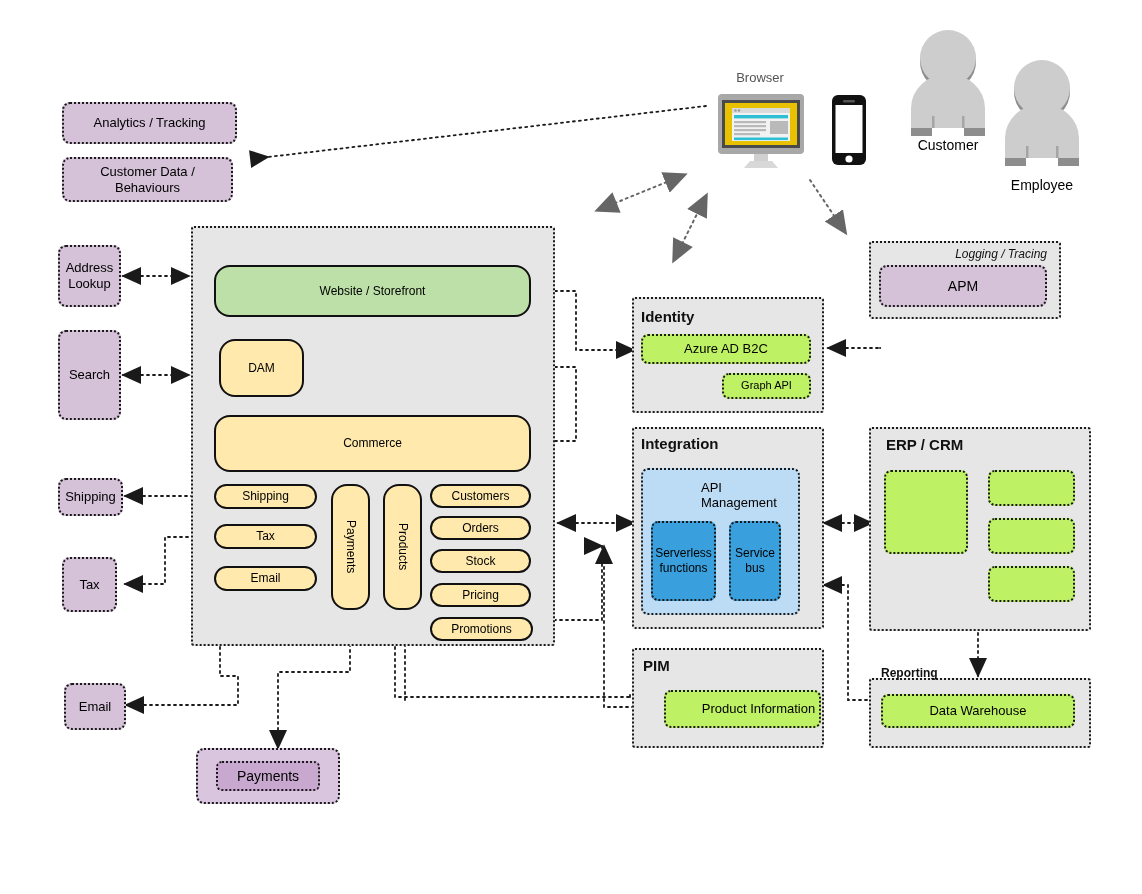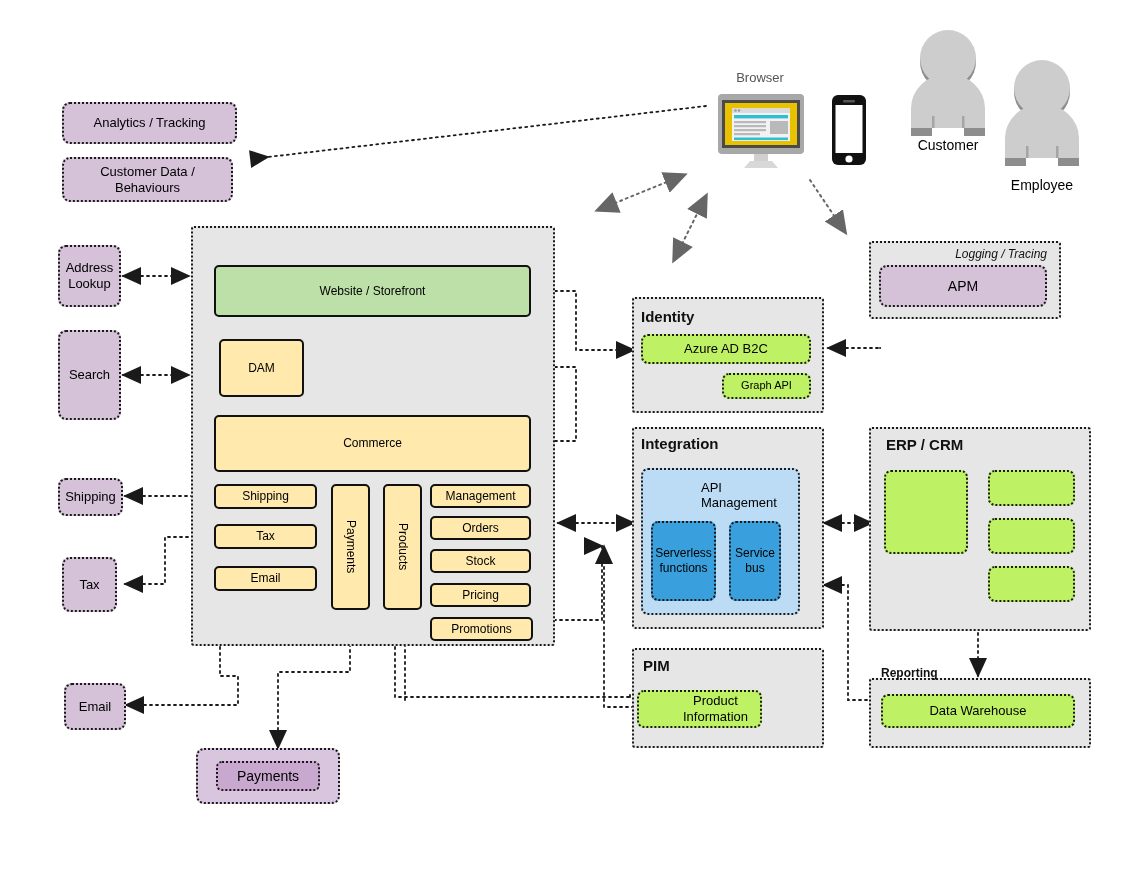--- a/index.html
+++ b/index.html
@@ -13,21 +13,21 @@
   .purple{background:#d5c1d8;border:2px dotted #1a1a1a;border-radius:8px;font-size:13px;}
   .purple-outer{background:#d9c5de;border:2px dotted #1a1a1a;border-radius:8px;}
   .purple-inner{background:#c9a8cf;border:2px dotted #1a1a1a;border-radius:6px;font-size:14px;}
   
   .group{background:#e6e6e6;border:2px dotted #1a1a1a;border-radius:3px;}
   .group-title{position:absolute;font-weight:bold;font-size:15px;color:#111;}
   .group-title.small{font-size:12px;}
   .group-title.italic{font-weight:normal;font-style:italic;font-size:12px;}
   
   .platform{background:#e6e6e6;border:2px dotted #1a1a1a;border-radius:3px;}
-  .solid{border:2.5px solid #111;border-radius:5px;font-size:12px;}
+  .solid{border:2.5px solid #111;border-radius:16px;font-size:12px;}
   .green{background:#bde0a8;}
   .yellow{background:#ffe9ad;}
   .vert{writing-mode:vertical-rl;}
   
   .blue{background:#bef264;border:2px dotted #1a1a1a;border-radius:7px;font-size:13px;}
   .blue-lite{background:#bcdcf5;border:2px dotted #1a1a1a;border-radius:7px;}
   .blue-mid{background:#3aa0dd;border:2px dotted #1a1a1a;border-radius:7px;font-size:13px;color:#000;}
   .api-lbl{position:absolute;font-size:13px;left:14px;top:10px;margin-left:44px;}
   .actor-name{position:absolute;font-size:14px;color:#000;text-align:center;}
   .devicelabel{position:absolute;font-size:13px;color:#555;text-align:center;}
@@ -229,21 +229,21 @@
   </div>
 
   <div class="box solid yellow vert" style="left:331px;top:484px;width:39px;height:126px;">
     <span>Payments</span>
   </div>
   <div class="box solid yellow vert" style="left:383px;top:484px;width:39px;height:126px;">
     <span>Products</span>
   </div>
 
   <div class="box solid yellow" style="left:430px;top:484px;width:101px;height:24px;">
-    <span>Management</span>
+    <span>Customers</span>
   </div>
   <div class="box solid yellow" style="left:430px;top:516px;width:101px;height:24px;">
     <span>Orders</span>
   </div>
   <div class="box solid yellow" style="left:430px;top:549px;width:101px;height:24px;">
     <span>Stock</span>
   </div>
   <div class="box solid yellow" style="left:430px;top:583px;width:101px;height:24px;">
     <span>Pricing</span>
   </div>
@@ -267,21 +267,21 @@
   </div>
   <div class="box blue-mid" style="left:651px;top:521px;width:65px;height:80px;font-size:12px;line-height:1.25;">
     <span>Serverless functions</span>
   </div>
   <div class="box blue-mid" style="left:729px;top:521px;width:52px;height:80px;font-size:12px;line-height:1.25;">
     <span>Service bus</span>
   </div>
 
   <div class="group" style="position:absolute;left:632px;top:648px;width:188px;height:96px;"></div>
   <div class="group-title" style="left:643px;top:657px;">PIM</div>
-  <div class="box blue" style="left:637px;top:690px;width:125px;height:38px;padding-left:32px;">
+  <div class="box blue" style="left:664px;top:690px;width:157px;height:38px;padding-left:32px;">
     <span>Product Information</span>
   </div>
 
   <div class="group" style="position:absolute;left:869px;top:241px;width:188px;height:74px;"></div>
   <div class="group-title italic" style="left:869px;top:247px;width:178px;text-align:right;">Logging / Tracing</div>
   <div class="box purple" style="left:879px;top:265px;width:168px;height:42px;font-size:14px;">
     <span>APM</span>
   </div>
 
   <div class="group" style="position:absolute;left:869px;top:427px;width:218px;height:200px;"></div>

